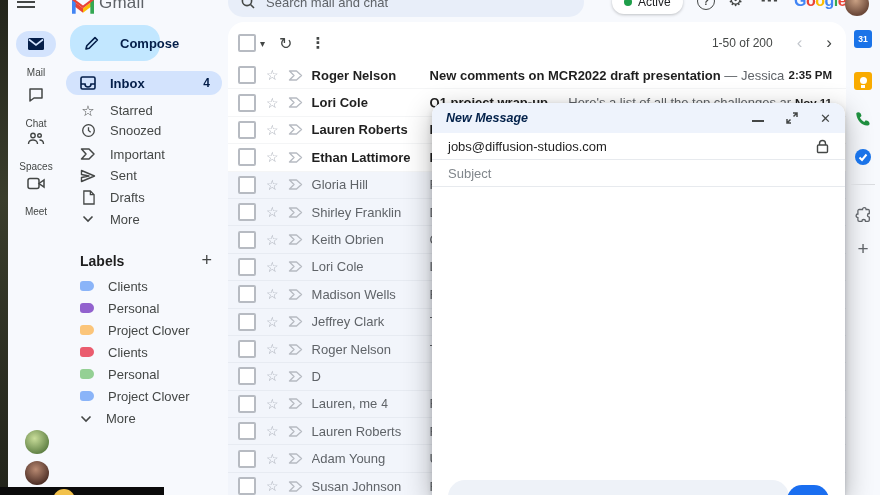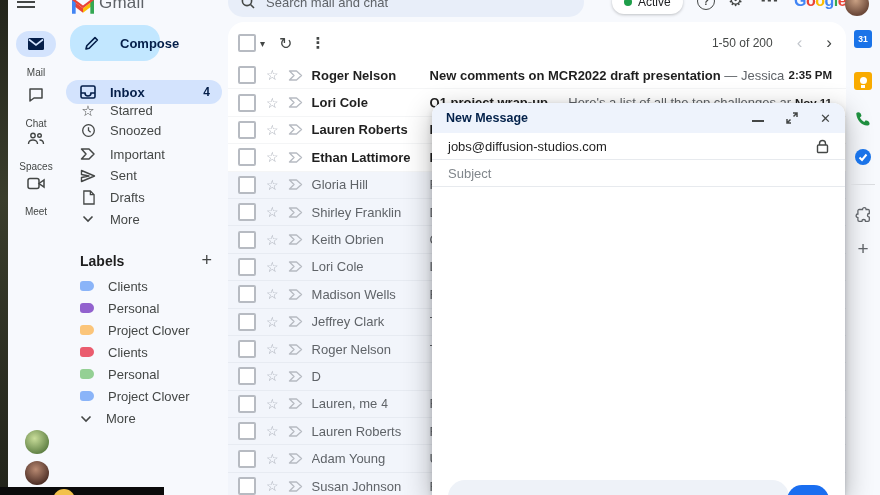--- a/index.html
+++ b/index.html
@@ -73,21 +73,21 @@
   .row .cnt{font-weight:400;color:#5f6368;font-size:12px;margin-left:4px;}
   .row .subjwrap{flex:1;font-size:13px;white-space:nowrap;overflow:hidden;color:#1f1f1f;}
   .row.read .subjwrap{color:#5f6368;}
   .row .snip{color:#5f6368;font-weight:400;}
   .row .time{position:absolute;right:14px;font-size:11.5px;color:#1f1f1f;background:inherit;padding-left:4px;}
   
   #compose{left:432px;top:103px;width:413px;height:392px;background:#fff;border-radius:12px 12px 0 0;
            box-shadow:0 8px 28px rgba(0,0,0,.3),0 2px 6px rgba(0,0,0,.15);}
   #compose-header{position:absolute;left:0;top:0;width:100%;height:30px;background:#eef3fc;border-radius:12px 12px 0 0;
                   display:flex;align-items:center;padding:0 14px;box-sizing:border-box;}
-  #compose-title{font-size:12.5px;font-weight:700;color:#03214a;}
+  #compose-title{font-size:12.5px;font-weight:700;color:#03214a;font-style:italic;}
   .win-ctl{margin-left:22px;display:flex;align-items:center;color:#444746;cursor:pointer;}
   #min-btn{margin-left:auto;width:12px;border-top:2px solid #444746;height:0;align-self:center;margin-top:6px;}
   #close-btn{font-size:13px;}
   #to-row{position:absolute;left:0;top:30px;width:100%;height:27px;display:flex;align-items:center;
           padding:0 16px;box-sizing:border-box;border-bottom:1px solid #e7eaee;font-size:13px;color:#1f1f1f;}
   #to-lock{margin-left:auto;display:flex;}
   #subject-row{position:absolute;left:0;top:57px;width:100%;height:27px;display:flex;align-items:center;
                padding:0 16px;box-sizing:border-box;border-bottom:1px solid #e7eaee;font-size:13px;color:#80868b;}
   #compose-body{position:absolute;left:0;top:84px;width:100%;height:292px;}
   #bottom-pillbar{position:absolute;left:16px;top:377px;width:341px;height:34px;border-radius:17px;background:#eef2f8;}
@@ -202,21 +202,21 @@
   <div class="abs" id="sidebar">
     <div id="compose-btn">
       <span style="display:flex">
         <svg width="16" height="16" viewBox="0 0 16 16">
             <path d="M2 14l.8-3.2L11 2.6l2.4 2.4L5.2 13.2z" fill="none" stroke="#041e49" stroke-width="1.6" stroke-linejoin="round"></path>
           </svg>
       </span>
       <span>Compose</span>
     </div>
     <div id="nav-items">
-        <div class="nav-item active" style="top: 80px;">
+        <div class="nav-item active" style="top: 71px;">
           <span class="ic">
             <svg width="16" height="14" viewBox="0 0 16 14">
               <g fill="none" stroke="#041e49" stroke-width="1.6">
                 <rect x="1" y="1" width="14" height="12" rx="1.5"></rect>
                 <path d="M1 8h4a3 3 0 0 0 6 0h4"></path>
               </g>
             </svg>
           </span>
           <span>Inbox</span>
           <span class="cnt">4</span>

